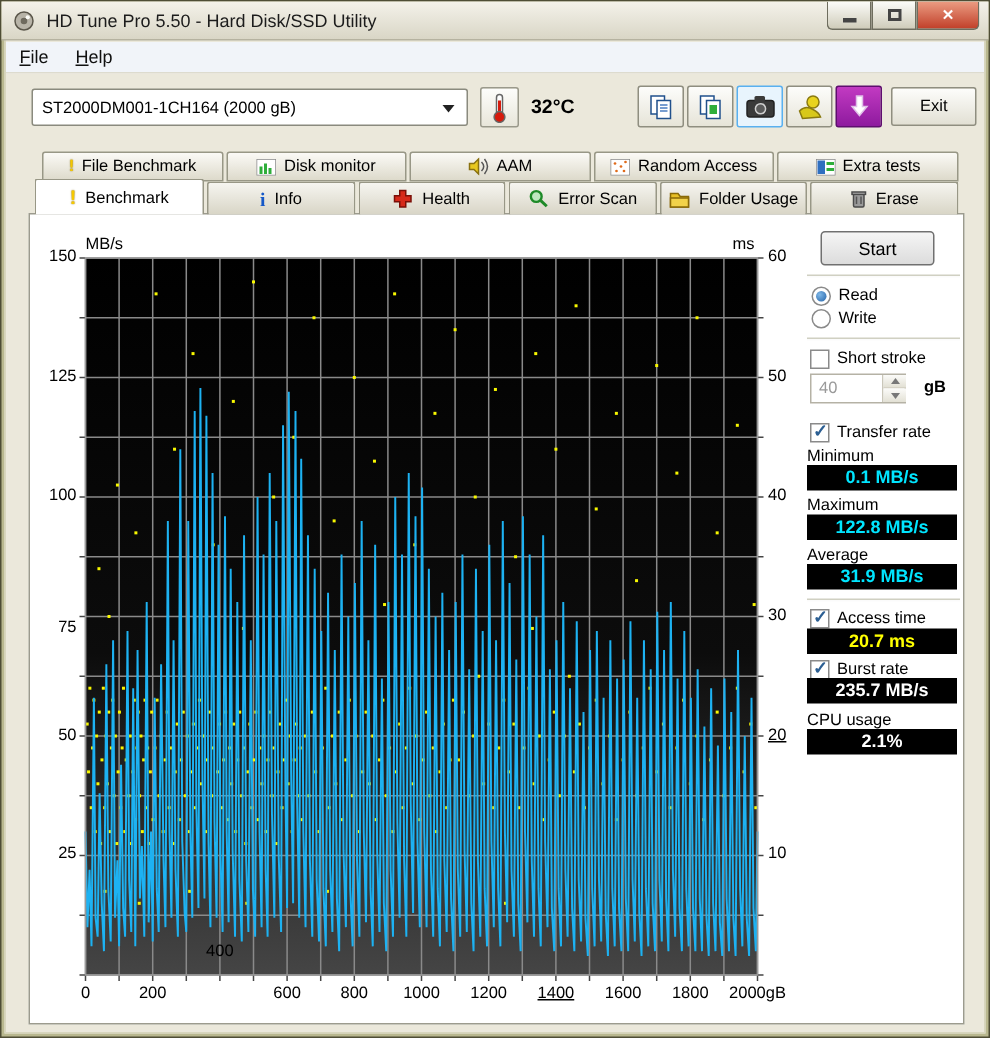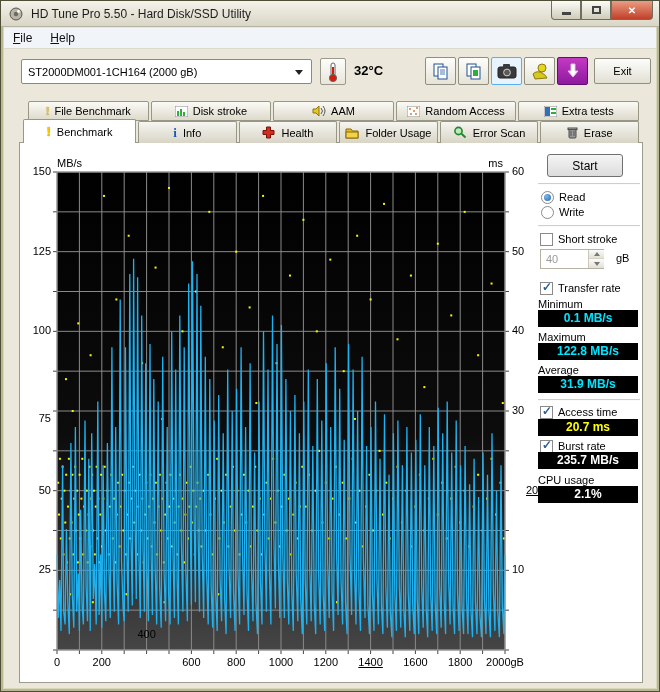--- a/index.html
+++ b/index.html
@@ -85,21 +85,21 @@
   .spinner { position:absolute; left:520px; top:106px; width:64px; height:20px; border:1px solid #b5b2a5;
     background:#fff; }
   .spin-val { position:absolute; left:5px; top:3px; font-size:11px; color:#9a9a9a; }
   .spin-btns { position:absolute; right:0; top:0; width:15px; height:18px; border-left:1px solid #cac7ba; }
   .spin-up,.spin-dn { position:absolute; left:0; width:15px; height:9px; background:linear-gradient(#fbfbf9,#e3e1d5);
     display:flex; align-items:center; justify-content:center; }
   .spin-up { top:0; border-bottom:1px solid #d5d2c5; }
   .spin-dn { top:9px; }
   .tri-up { width:0; height:0; border-left:3px solid transparent; border-right:3px solid transparent; border-bottom:4px solid #777; }
   .tri-dn { width:0; height:0; border-left:3px solid transparent; border-right:3px solid transparent; border-top:4px solid #777; }
-  .gb-lab { position:absolute; left:596px; top:109px; font-size:11px; }
+  .gb-lab { position:absolute; left:596px; top:109px; font-size:11px;font-weight:bold; }
 </style>
 </head>
 <body>
 
 <div class="win">
   <div class="win-inner"></div>
 
   <div class="titlebar">
     <svg class="app-icon" viewBox="0 0 14 14">
       <circle cx="7" cy="7" r="6" fill="#b8b4a8" stroke="#5a564a"></circle>
@@ -183,21 +183,21 @@
       <span style="color:#f5c800; font-weight:bold; text-shadow:0 0 1px #7a6000;">!</span>
       <span class="tlabel">File Benchmark</span>
     </div>
     <div class="tab1">
       <svg width="13" height="11" viewBox="0 0 13 11">
         <rect x="0" y="0" width="13" height="11" fill="#fff" stroke="#888"></rect>
         <rect x="2" y="5" width="2" height="5" fill="#2fae3a"></rect>
           <rect x="5" y="3" width="2" height="7" fill="#2fae3a"></rect>
           <rect x="8" y="6" width="2" height="4" fill="#2fae3a"></rect>
       </svg>
-      <span class="tlabel">Disk stroke</span>
+      <span class="tlabel">Disk monitor</span>
     </div>
     <div class="tab1">
       <svg width="14" height="12" viewBox="0 0 14 12">
         <path d="M1 4 h3 l3 -3 v10 l-3 -3 h-3 z" fill="#e8c81f" stroke="#8a7210"></path>
         <path d="M9 3 q3 3 0 6 M11 1 q4 5 0 10" fill="none" stroke="#555"></path>
       </svg>
       <span class="tlabel">AAM</span>
     </div>
     <div class="tab1">
       <svg width="13" height="11" viewBox="0 0 13 11">
@@ -230,32 +230,32 @@
       <span style="color:#1558c8; font-weight:bold; font-family:'Liberation Serif',serif; font-size:13px;">i</span>
       <span class="tlabel">Info</span>
     </div>
     <div class="tab2">
       <svg width="13" height="13" viewBox="0 0 13 13">
         <path d="M4.5 1 h4 v3.5 H12 v4 H8.5 V12 h-4 V8.5 H1 v-4 h3.5 z" fill="#d62a1a" stroke="#7a1008"></path>
       </svg>
       <span class="tlabel">Health</span>
     </div>
     <div class="tab2">
+      <svg width="14" height="13" viewBox="0 0 14 13">
+        <circle cx="5.5" cy="5" r="3.6" fill="#bfe8c0" stroke="#1e8a28" stroke-width="1.6"></circle>
+        <line x1="8.5" y1="7.8" x2="12.5" y2="11.5" stroke="#1e8a28" stroke-width="2"></line>
+      </svg>
+      <span class="tlabel">Error Scan</span>
+    </div>
+    <div class="tab2">
       <svg width="14" height="12" viewBox="0 0 14 12">
         <path d="M1 2 h5 l1.5 2 H13 v7 H1 z" fill="#e8c026" stroke="#8a6a08"></path>
         <rect x="1" y="5" width="12" height="6" fill="#f2d24a" stroke="#8a6a08"></rect>
       </svg>
       <span class="tlabel">Folder Usage</span>
-    </div>
-    <div class="tab2">
-      <svg width="14" height="13" viewBox="0 0 14 13">
-        <circle cx="5.5" cy="5" r="3.6" fill="#bfe8c0" stroke="#1e8a28" stroke-width="1.6"></circle>
-        <line x1="8.5" y1="7.8" x2="12.5" y2="11.5" stroke="#1e8a28" stroke-width="2"></line>
-      </svg>
-      <span class="tlabel">Error Scan</span>
     </div>
     <div class="tab2">
       <svg width="11" height="13" viewBox="0 0 11 13">
         <rect x="2" y="3" width="7" height="9" rx="1" fill="#9a9a9a" stroke="#4a4a4a"></rect>
         <rect x="1" y="2" width="9" height="1.6" fill="#b8b8b8" stroke="#4a4a4a"></rect>
         <line x1="4" y1="5" x2="4" y2="10" stroke="#555"></line>
           <line x1="7" y1="5" x2="7" y2="10" stroke="#555"></line>
       </svg>
       <span class="tlabel">Erase</span>
     </div>
@@ -628,21 +628,21 @@
           <div class="axis-lab" style="right: 454px; top: -7px;">150</div>
           <div class="axis-lab" style="right: 454px; top: 72.6667px;">125</div>
           <div class="axis-lab" style="right: 454px; top: 152.333px;">100</div>
           <div class="axis-lab" style="right: 454px; top: 240px;">75</div>
           <div class="axis-lab" style="right: 454px; top: 311.667px;">50</div>
           <div class="axis-lab" style="right: 454px; top: 391.333px;">25</div>
           <div class="axis-lab" style="left: 455px; top: -7px;">60</div>
           <div class="axis-lab" style="left: 455px; top: 72.6667px;">50</div>
           <div class="axis-lab" style="left: 455px; top: 152.333px;">40</div>
           <div class="axis-lab" style="left: 455px; top: 232px;">30</div>
-          <div class="axis-lab" style="left: 469px; top: 311.667px; text-decoration: underline;">20</div>
+          <div class="axis-lab" style="left: 455px; top: 311.667px; text-decoration: underline;">20</div>
           <div class="axis-lab" style="left: 455px; top: 391.333px;">10</div>
           <div class="axis-lab" style="left: 0px; top: 484px; transform: translateX(-50%);">0</div>
           <div class="axis-lab" style="left: 44.8px; top: 484px; transform: translateX(-50%);">200</div>
           <div class="axis-lab" style="left: 89.6px; top: 456px; transform: translateX(-50%);">400</div>
           <div class="axis-lab" style="left: 134.4px; top: 484px; transform: translateX(-50%);">600</div>
           <div class="axis-lab" style="left: 179.2px; top: 484px; transform: translateX(-50%);">800</div>
           <div class="axis-lab" style="left: 224px; top: 484px; transform: translateX(-50%);">1000</div>
           <div class="axis-lab" style="left: 268.8px; top: 484px; transform: translateX(-50%);">1200</div>
           <div class="axis-lab" style="left: 313.6px; top: 484px; transform: translateX(-50%); text-decoration: underline;">1400</div>
           <div class="axis-lab" style="left: 358.4px; top: 484px; transform: translateX(-50%);">1600</div>

